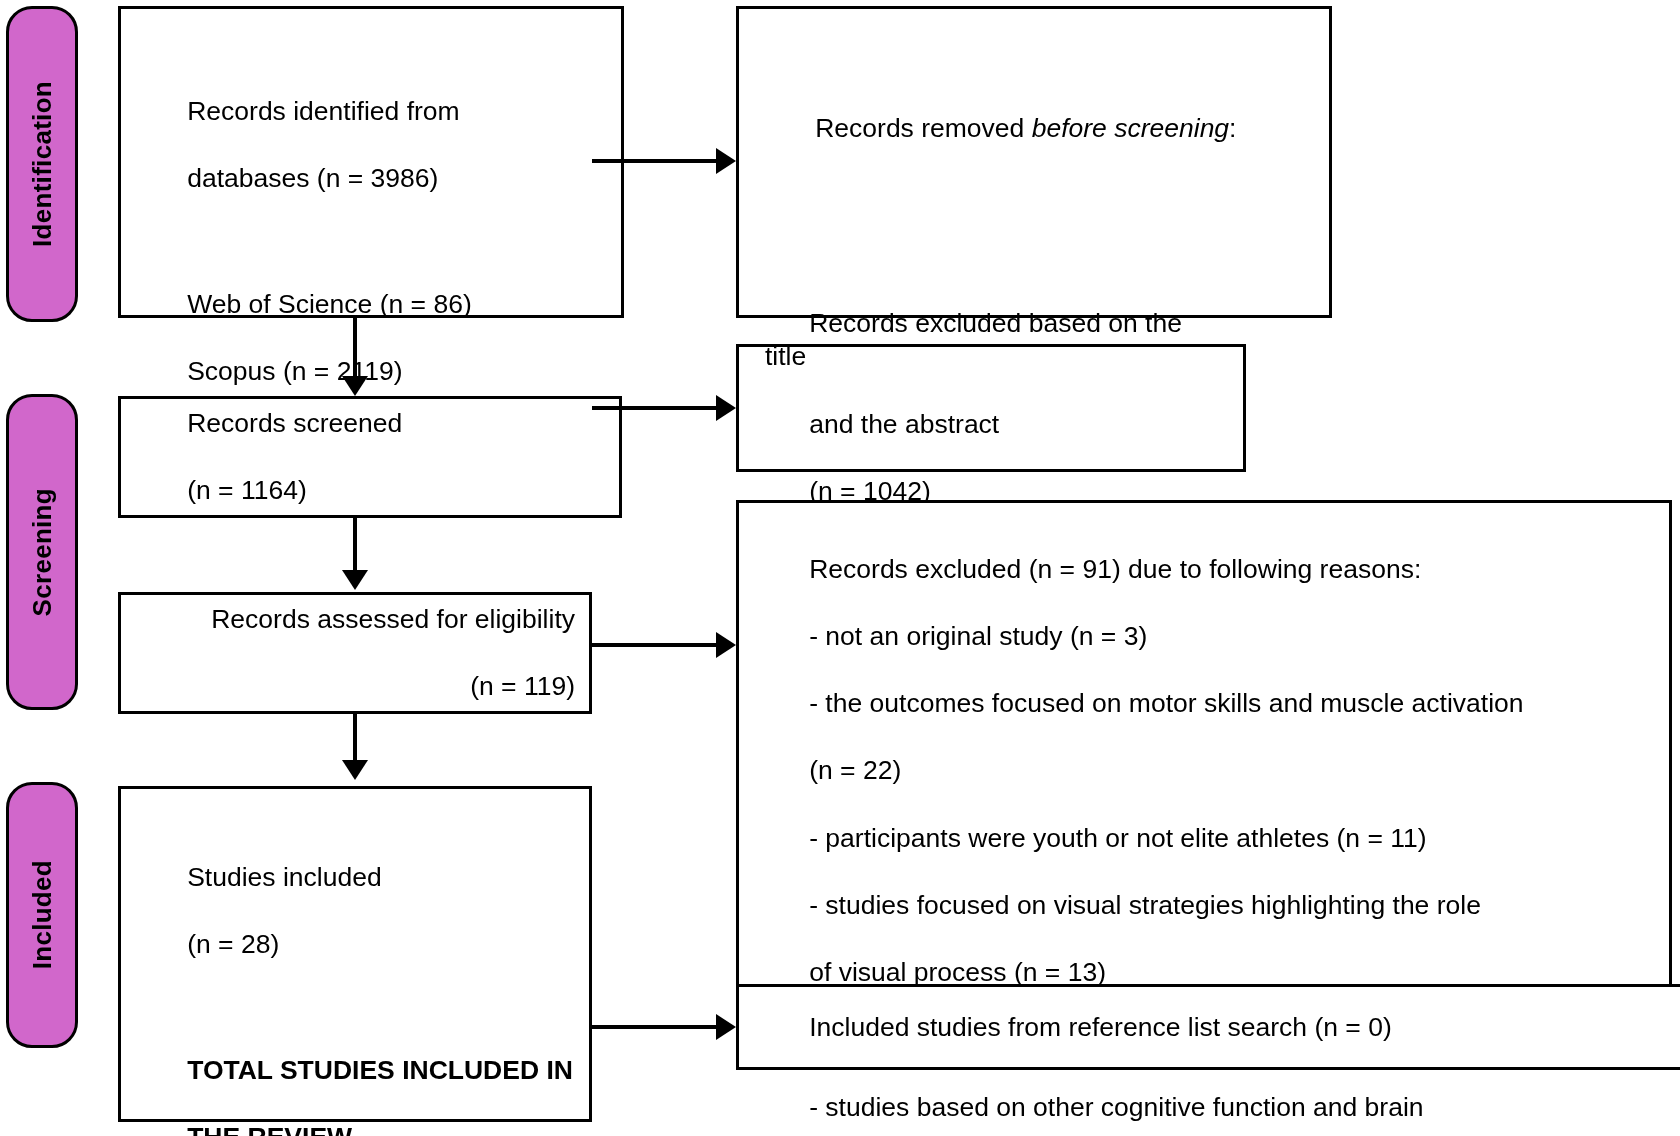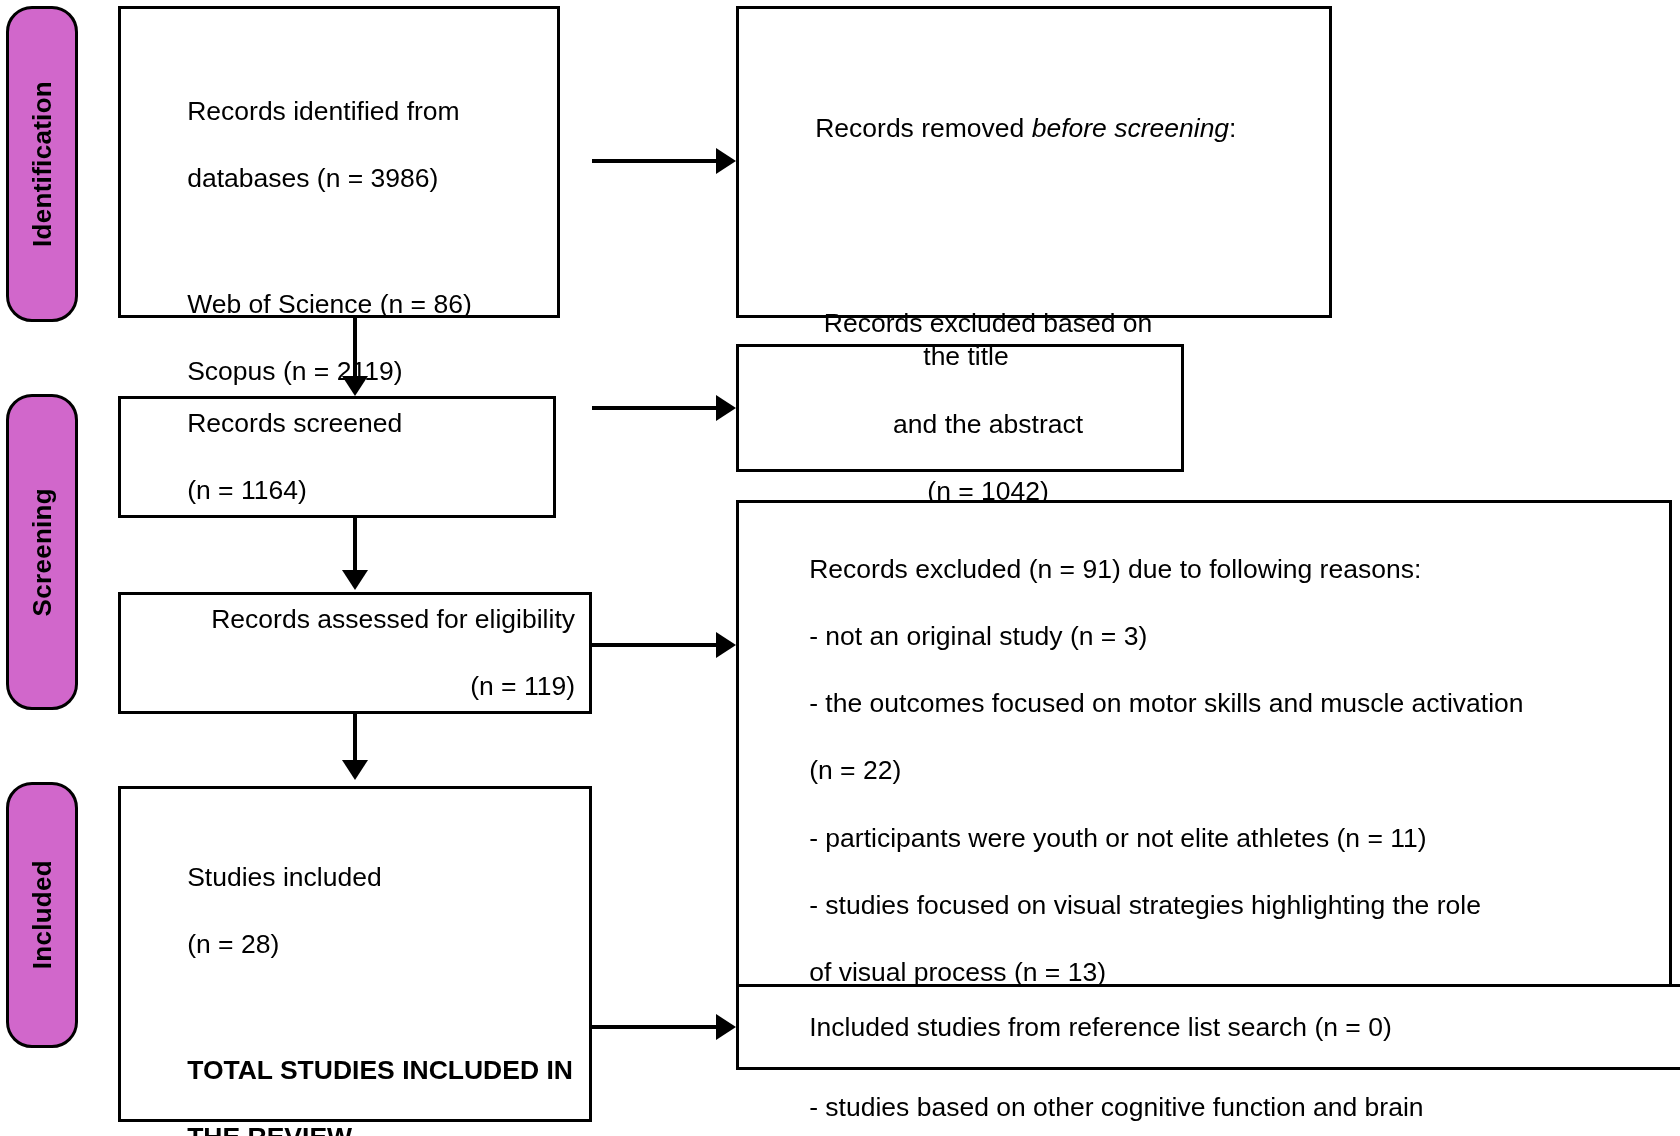--- a/index.html
+++ b/index.html
@@ -117,21 +117,21 @@
   </div>
 
   <div class="stage" style="left:6px; top:394px; width:72px; height:316px;">
     <span class="stage-label">Screening</span>
   </div>
 
   <div class="stage" style="left:6px; top:782px; width:72px; height:266px;">
     <span class="stage-label">Included</span>
   </div>
 
-  <div class="box vtop" style="left:118px; top:6px; width:442px; height:312px;">
+  <div class="box vtop" style="left:118px; top:6px; width:506px; height:312px;">
     <div class="box-text" style="top:52px;">
       <span>Records identified from</span><br>
       <span>databases (n = 3986)</span>
       <span class="spacer-line"></span>
       <span>Web of Science (n = 86)</span><br>
       <span>Scopus (n = 2119)</span><br>
       <span>Pubmed (n = 1781)</span>
     </div>
   </div>
 
@@ -142,28 +142,28 @@
     </div>
   </div>
 
   <div class="vline" style="left:353px; top:160px; width:0px; height:0px;"></div>
   <div class="hline" style="left:592px; top:159px; width:126px;"></div>
   <div class="arrow-right" style="left:716px; top:148px;"></div>
 
   <div class="vline" style="left:353px; top:318px; width:4px; height:66px;"></div>
   <div class="arrow-down" style="left:342px; top:376px;"></div>
 
-  <div class="box vcenter" style="left:118px; top:396px; width:438px; height:122px;">
+  <div class="box vcenter" style="left:118px; top:396px; width:504px; height:122px;">
     <div class="box-text">
       <span>Records screened</span><br>
       <span>(n = 1164)</span>
     </div>
   </div>
 
-  <div class="box vcenter" style="left:736px; top:344px; width:448px; height:128px;text-align:center;">
+  <div class="box vcenter" style="left:736px; top:344px; width:510px; height:128px;">
     <div class="box-text" style="left:26px;">
       <span>Records excluded based on the title</span><br>
       <span>and the abstract</span><br>
       <span>(n = 1042)</span>
     </div>
   </div>
 
   <div class="hline" style="left:592px; top:406px; width:126px;"></div>
   <div class="arrow-right" style="left:716px; top:395px;"></div>
 

